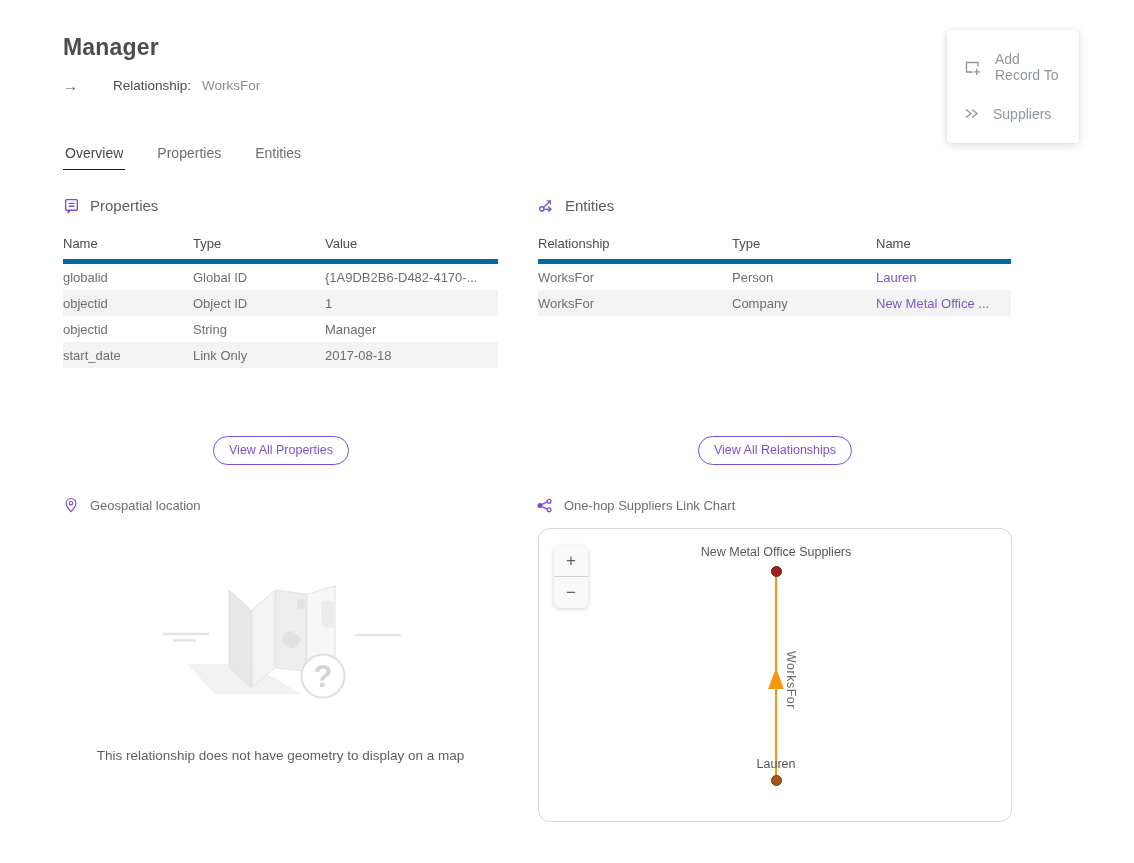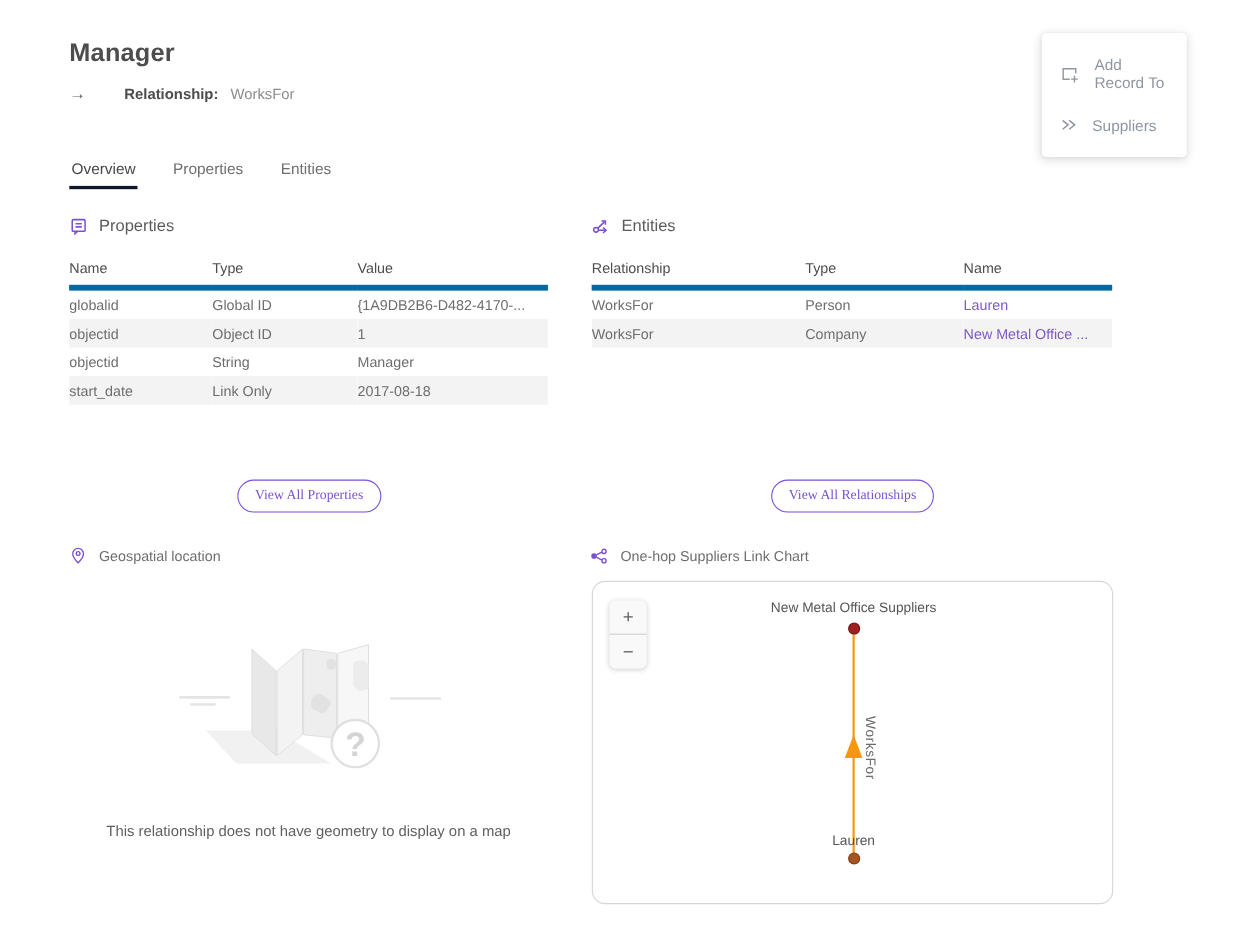--- a/index.html
+++ b/index.html
@@ -8,33 +8,33 @@
     font-family: "Liberation Sans", "DejaVu Sans", sans-serif;
     color: #4a4a4a;
     width: 1134px; height: 863px;
   }
   .page { position: relative; width: 1134px; height: 863px; background: #fff; overflow: hidden; }
 
   
   .page-title { position: absolute; left: 63px; top: 34px; font-size: 23px; font-weight: 700; color: #4d4d4d; letter-spacing: .2px; }
   .record-subline { position: absolute; left: 63px; top: 77px; display: flex; align-items: center; gap: 9px; font-size: 13.5px; }
   .record-subline .arrow { color: #5f5f5f; font-size: 15px; }
-  .record-subline .rel-label { font-weight: 700; color: #4c4c4c; padding-left: 26px; }
+  .record-subline .rel-label { font-weight: 400; color: #4c4c4c; padding-left: 26px; }
   .record-subline .rel-value { color: #8c8c8c; margin-left: 2px; }
 
   
   .context-menu { position: absolute; left: 947px; top: 30px; width: 132px; background: #fff;
     border-radius: 4px; box-shadow: 0 2px 10px rgba(0,0,0,.14), 0 0 2px rgba(0,0,0,.08); padding: 10px 0; }
   .context-menu .menu-item { display: flex; align-items: center; gap: 13px; padding: 11px 16px; cursor: pointer; color: #8f96a1; font-size: 14px; }
   .context-menu .menu-item svg { flex: 0 0 auto; color: #8f96a1; }
 
   
   .tabs { position: absolute; left: 63px; top: 143px; display: flex; gap: 30px; }
   .tab { font-size: 14px; color: #6e6e6e; padding: 2px 2px 8px 2px; cursor: pointer; }
-  .tab.active { color: #474747; border-bottom: 3px solid #0f172a; }
+  .tab.active { color: #474747; border-bottom: 1px solid #0f172a; }
 
   
   .section-head { position: absolute; display: flex; align-items: center; gap: 10px; }
   .section-head .sec-icon { color: #7a4fd2; display: inline-flex; }
   .section-head .sec-title { font-size: 15px; color: #5c5c5c; }
   .subsection-head { position: absolute; display: flex; align-items: center; gap: 11px; }
   .subsection-head .sec-icon { color: #7a4fd2; display: inline-flex; }
   .subsection-head .sec-title { font-size: 13px; color: #6e6e6e; }
 
   
@@ -43,21 +43,21 @@
   table.datatable td { color: #6e6e6e; padding: 5.5px 4px 5.5px 0; overflow: hidden; white-space: nowrap; text-overflow: ellipsis; margin-left: 14px; }
   table.datatable tbody tr:nth-child(even) { background: #f3f3f3; }
   .props-table { position: absolute; left: 63px; top: 230px; width: 435px; }
   .props-table th, .props-table td { padding-left: 12px; }
   .ents-table  { position: absolute; left: 538px; top: 230px; width: 473px; }
   .ents-table th, .ents-table td { padding-left: 10px; }
   td .entity-link { color: #7d58c6; text-decoration: none; cursor: pointer; }
 
   
   .pill-btn { position: absolute; transform: translateX(-50%); background: #fff; border: 1px solid #7b4fd6; color: #7a52d0;
-    font-size: 12.5px; border-radius: 16px; padding: 6px 15px 7px; cursor: pointer; font-family: Liberation Serif, serif; }
+    font-size: 12.5px; border-radius: 16px; padding: 6px 15px 7px; cursor: pointer; font-family: Liberation Sans, sans-serif; }
 
   
   .map-area { position: absolute; left: 63px; top: 572px; width: 435px; text-align: center; }
   .map-message { position: absolute; left: 63px; top: 748px; width: 435px; text-align: center; font-size: 13.5px; color: #5f5f5f; }
 
   
   .chart-panel { position: absolute; left: 538px; top: 528px; width: 474px; height: 294px;
     border: 1px solid #d6d6d6; border-radius: 12px; background: #fff; }
   .zoom-ctrl { position: absolute; left: 15px; top: 17px; width: 34px; background: #f9f9f9;
     border-radius: 6px; box-shadow: 0 1px 5px rgba(0,0,0,.18); overflow: hidden; }

